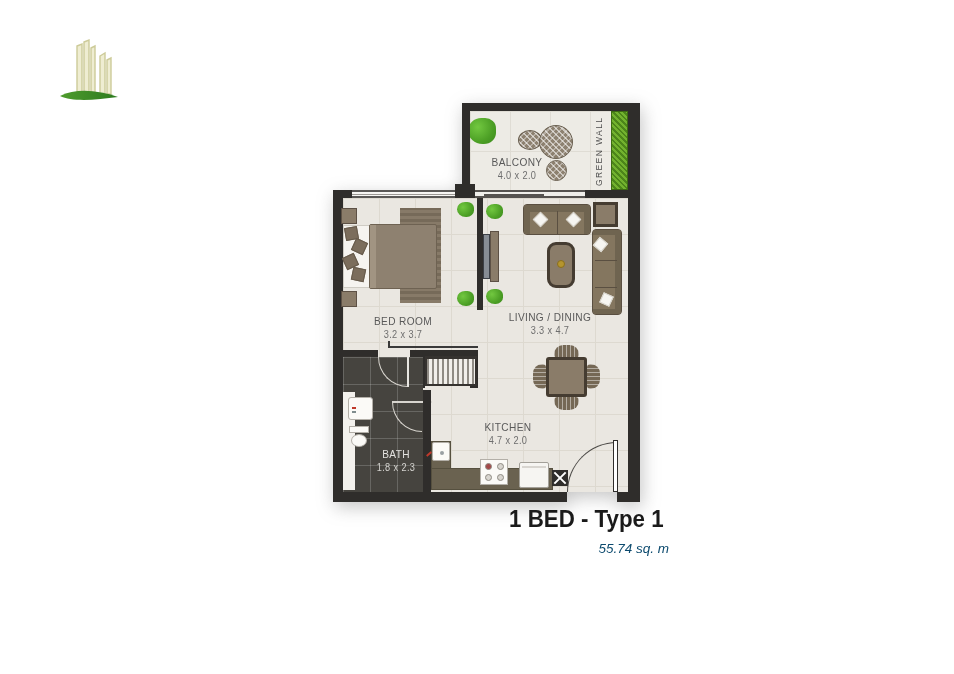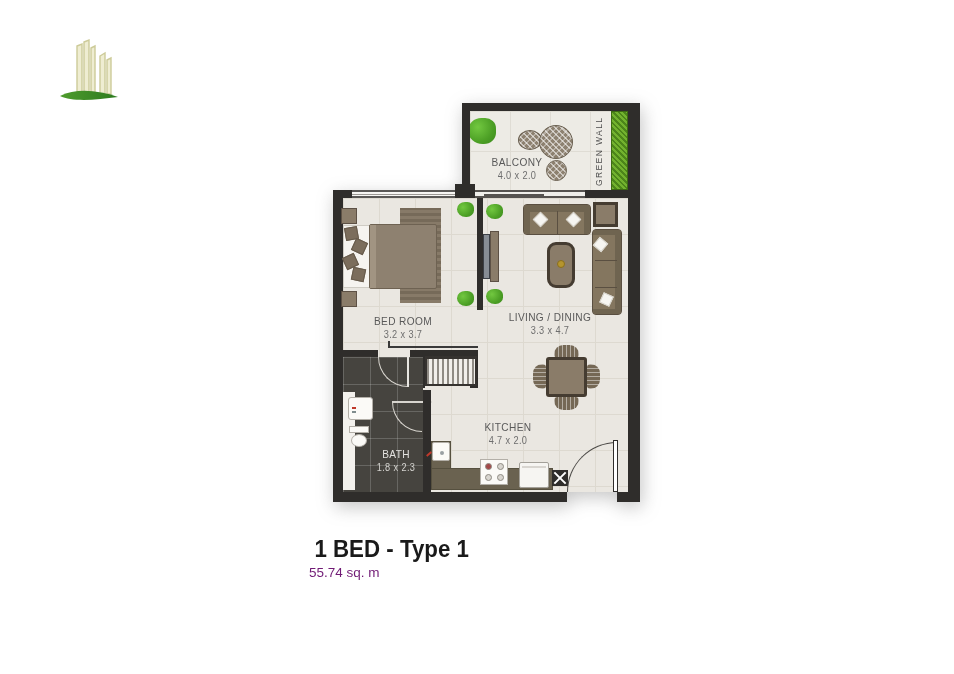--- a/index.html
+++ b/index.html
@@ -73,23 +73,23 @@
   
   .roomlabel{text-align:center;color:#595959;line-height:13px;transform:scaleX(.92);letter-spacing:.4px;}
   .roomlabel .nm{font-size:11px;}
   .roomlabel .dm{font-size:10px;color:#6e6e6e;}
   .roomlabel.lt{color:#e4e3e0;}
   .roomlabel.lt .dm{color:#d4d3cf;}
   .gwtext{
     writing-mode:vertical-rl;transform:rotate(180deg);
     font-size:8.5px;letter-spacing:1.4px;color:#4d4d4d;text-align:center;
   }
-  .caption{position:absolute;left:309px;top:536px;width:360px;text-align:left;}
+  .caption{position:absolute;left:309px;top:506px;width:360px;text-align:right;}
   .caption .t{font-size:23px;font-weight:bold;color:#1a1a1a;transform:scaleX(.97);letter-spacing:0;}
-  .caption .s{font-size:13.5px;color:#701a75;margin-top:2px;line-height:16px;}
+  .caption .s{font-size:13.5px;color:#0c4a6e;margin-top:8px;line-height:16px;font-style:italic;}
 </style>
 </head>
 <body>
 
 <svg class="a" style="left:46px;top:36px;" width="84" height="72" viewBox="0 0 84 72">
   <defs>
     <linearGradient id="sw" x1="0" y1="0" x2="1" y2="0">
       <stop offset="0" stop-color="#4f9c2d"></stop>
         <stop offset="1" stop-color="#2c7a1e"></stop>
     </linearGradient>

